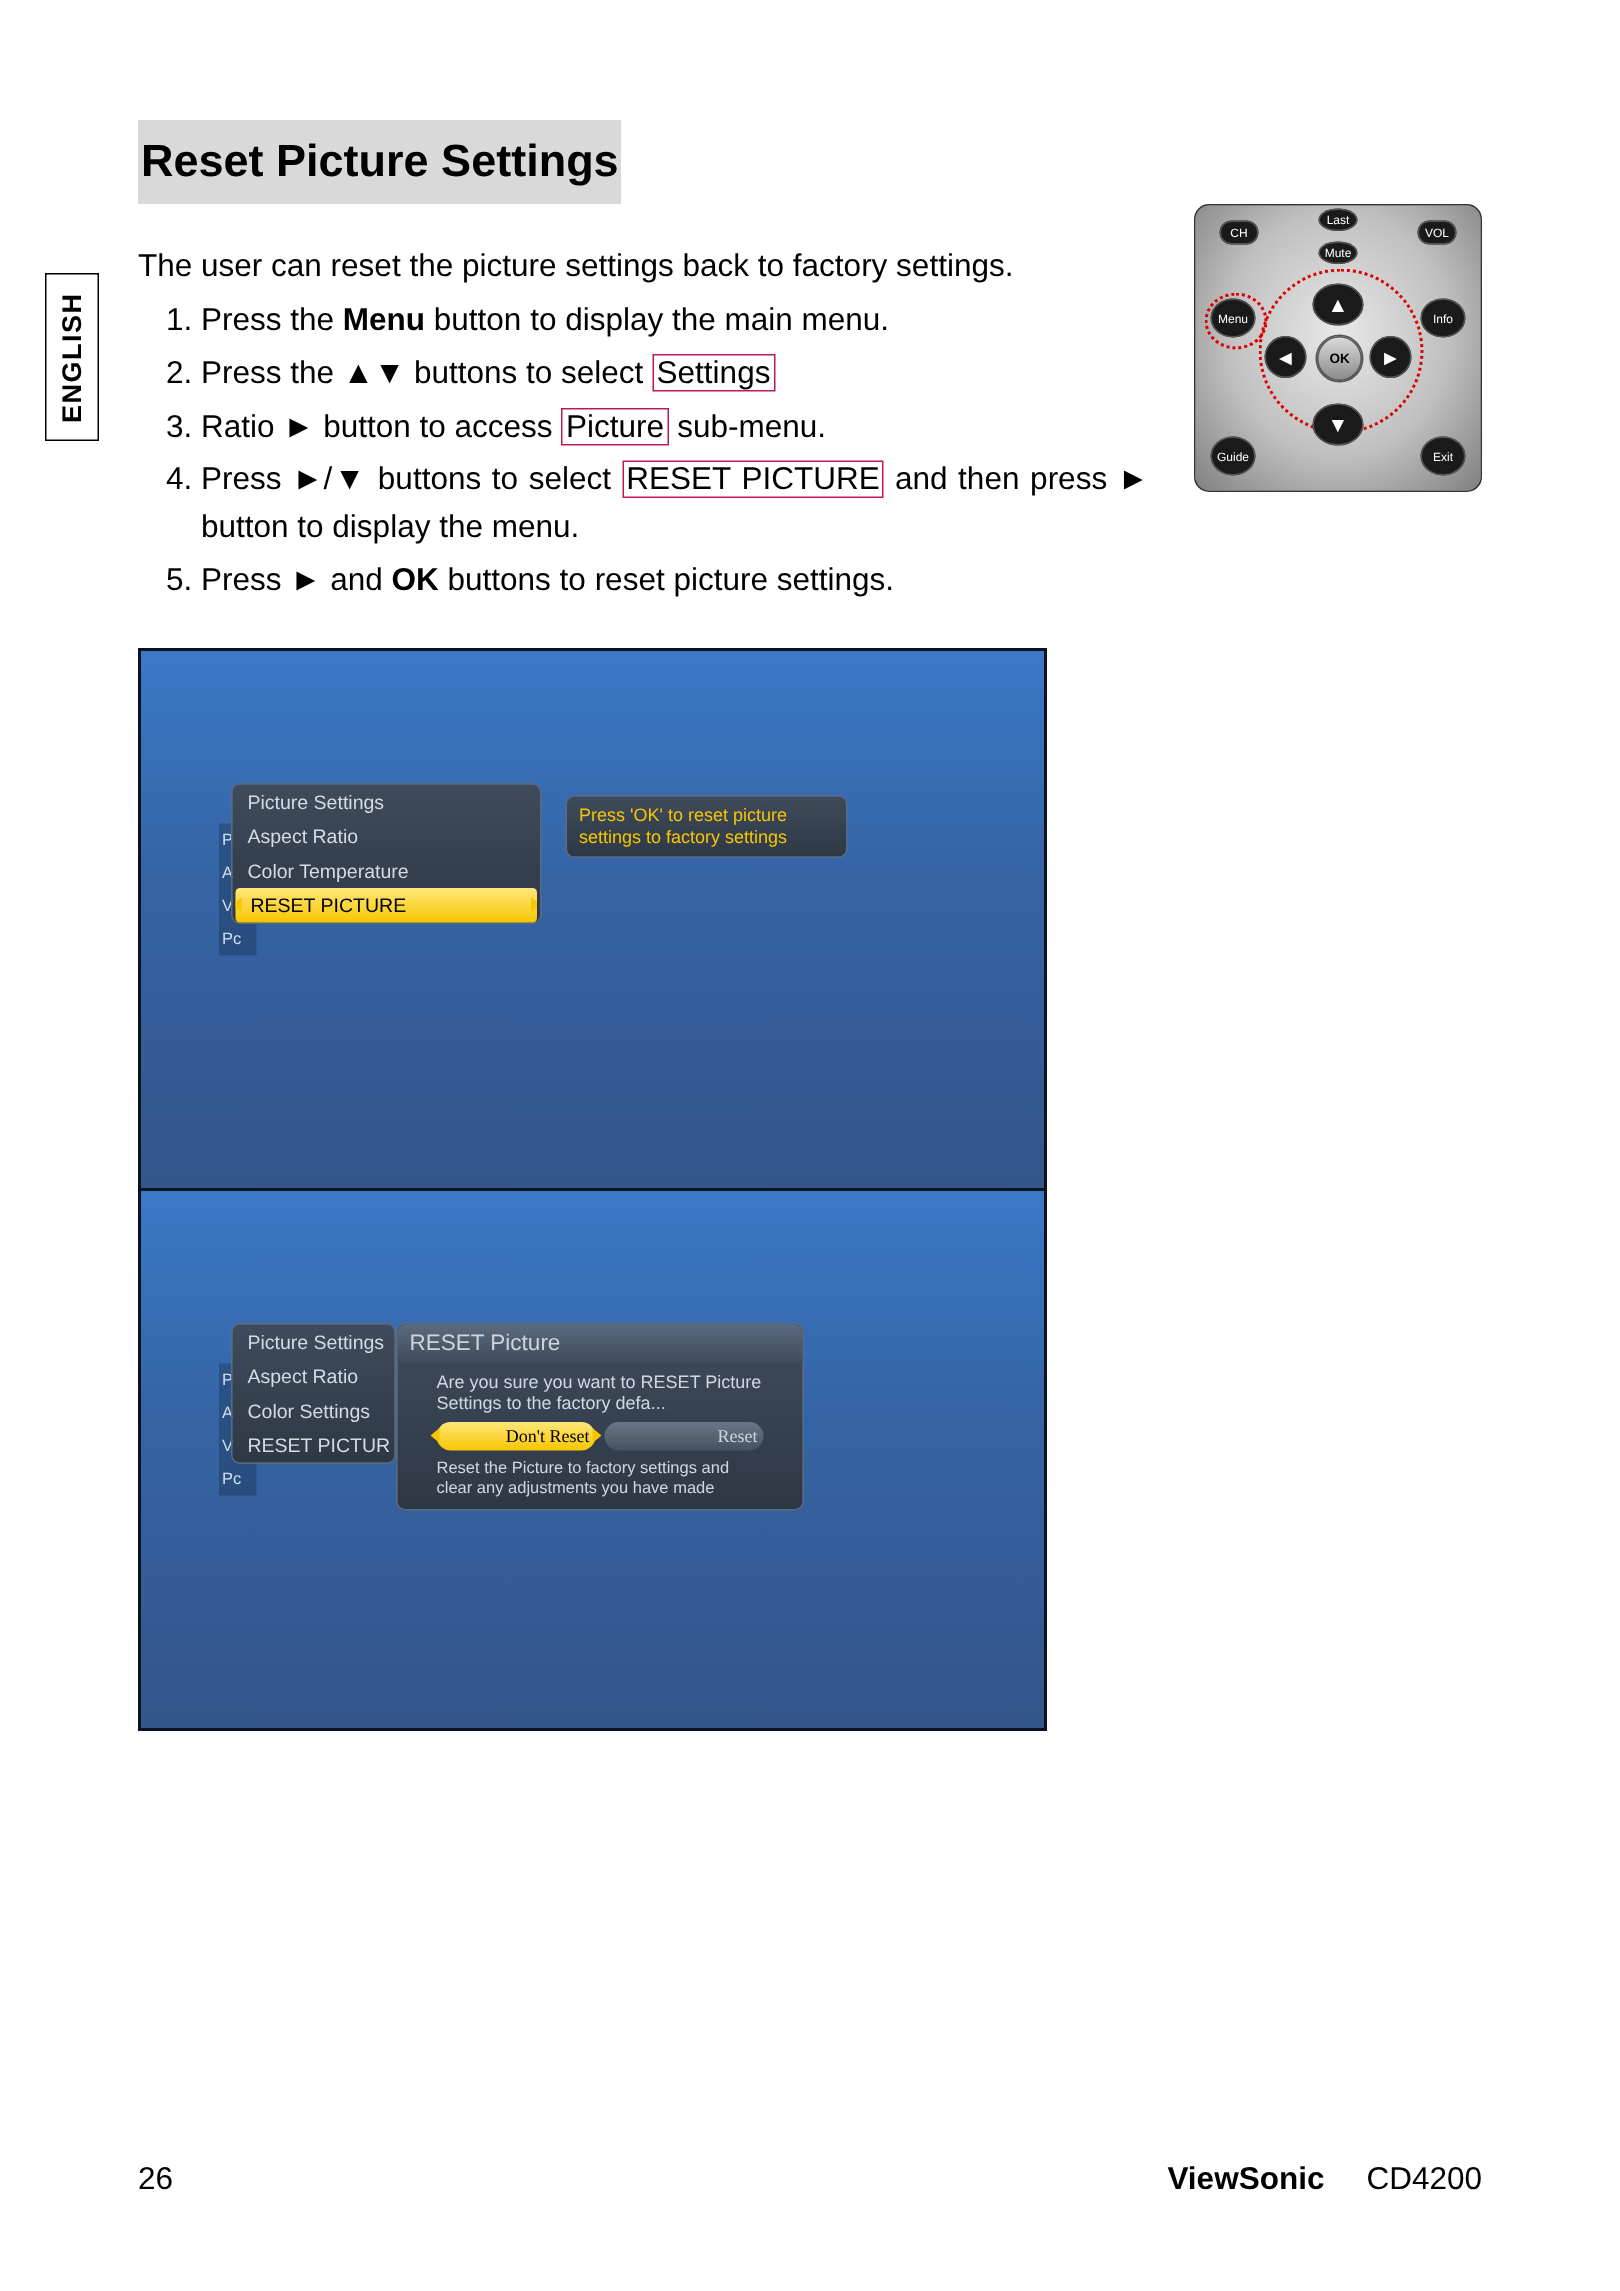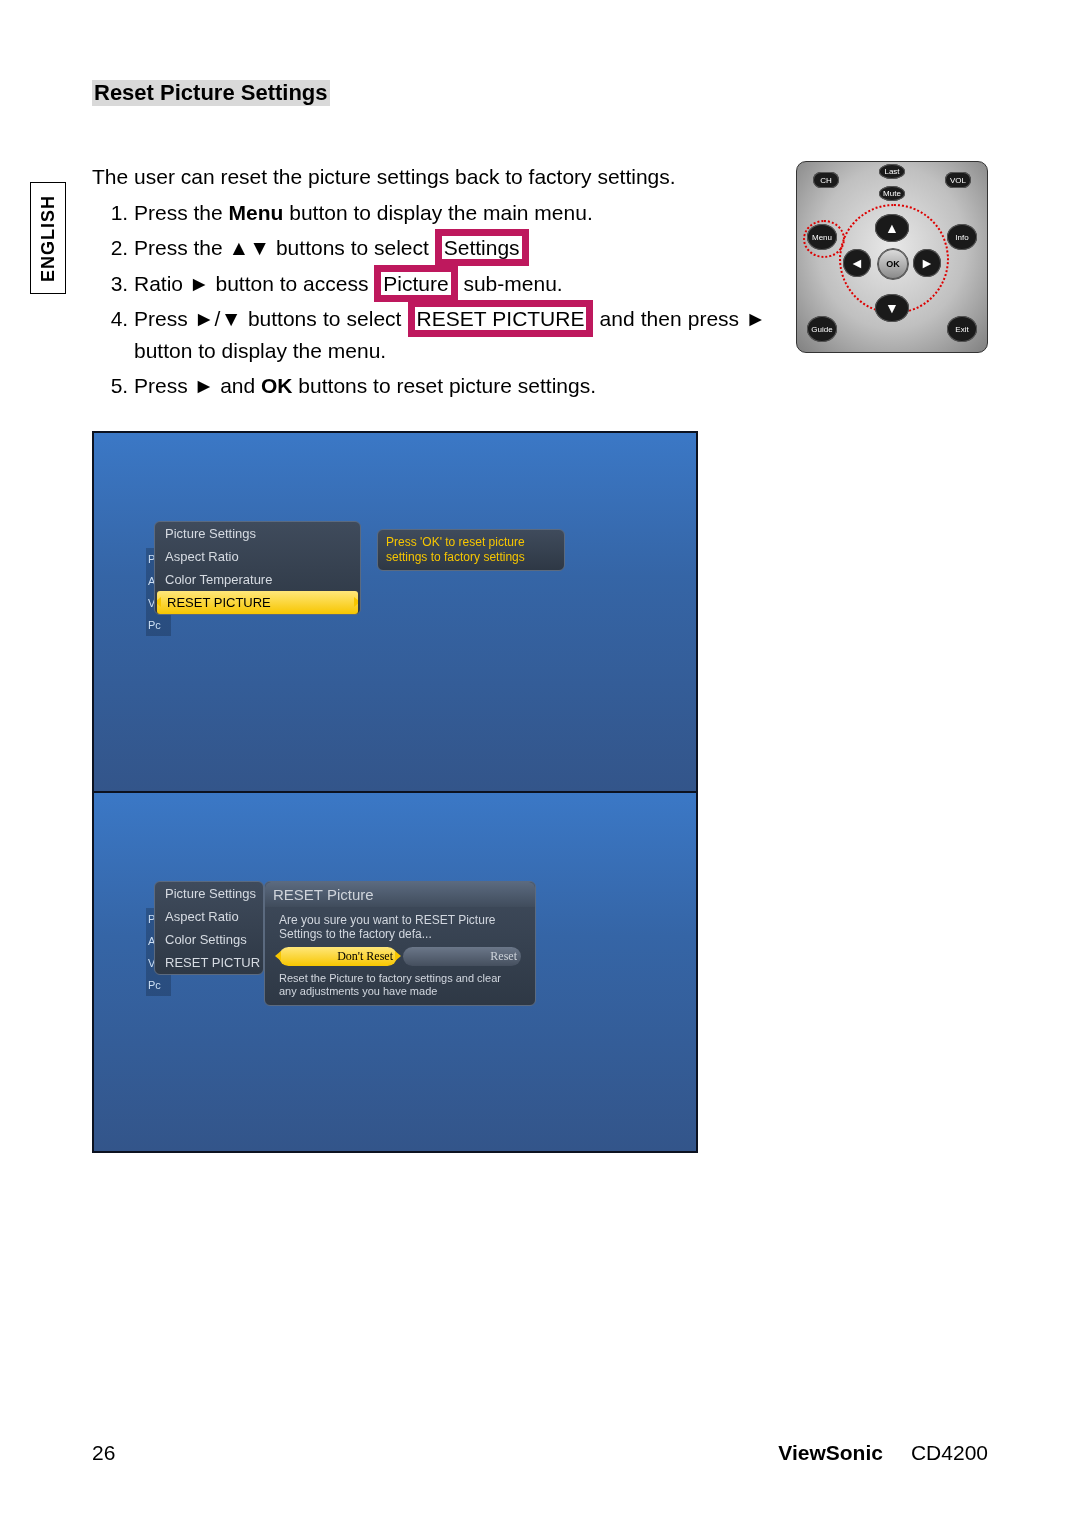--- a/index.html
+++ b/index.html
@@ -34,37 +34,36 @@
     font-weight: bold;
     font-size: 18px;
     letter-spacing: 1px;
     transform: rotate(-90deg);
     white-space: nowrap;
   }
   .section-title {
     display: inline-block;
     background: #d9d9d9;
     font-weight: bold;
-    font-size: 22px;
-    padding: 0 2px;
-    margin-bottom: 55px;
+    font-size: 30px;
+    padding: 11px 2px;
   }
   .content-row {
     display: flex;
     gap: 30px;
   }
   .text-col {
     flex: 1;
     font-size: 21px;
     line-height: 1.5;
   }
-  .boxed { border: 7px solid #be185d; padding: 0 2px; }
+  .boxed { border: 1px solid #be185d; padding: 0 2px; }
   ol { margin: 0; padding-left: 42px; }
   ol li { margin-bottom: 4px; }
-  .intro { margin-bottom: 4px; }
+  .intro { margin-bottom: 4px; margin-top: 26px; }
   .remote {
     width: 190px;
     height: 190px;
     background: radial-gradient(ellipse at 50% 45%, #e8e8e8 0%, #c0c0c0 55%, #808080 100%);
     border: 1px solid #333;
     border-radius: 10px;
     position: relative;
     flex-shrink: 0;
   }
   .rbtn {
@@ -183,21 +182,21 @@
     font-size:12px;
   }
   .dialog-title{
     padding: 4px 8px;
     background: linear-gradient(180deg,#5b6a7f,#404c5c);
     font-size: 15px;
     color:#cfd4db;
     border-top-left-radius:6px;
     border-top-right-radius:6px;
   }
-  .dialog-body{padding:6px 14px;}
+  .dialog-body{padding:6px 26px;}
   .dialog-buttons{display:flex;gap:6px;margin:6px 0;}
   .dbtn{
     flex:1;
     text-align:right;
     padding:2px 4px;
     background: linear-gradient(180deg,#6b7789,#454f5e);
     border-radius:10px;
     color:#cfd4db;
     font-size:12px;
     position:relative;

